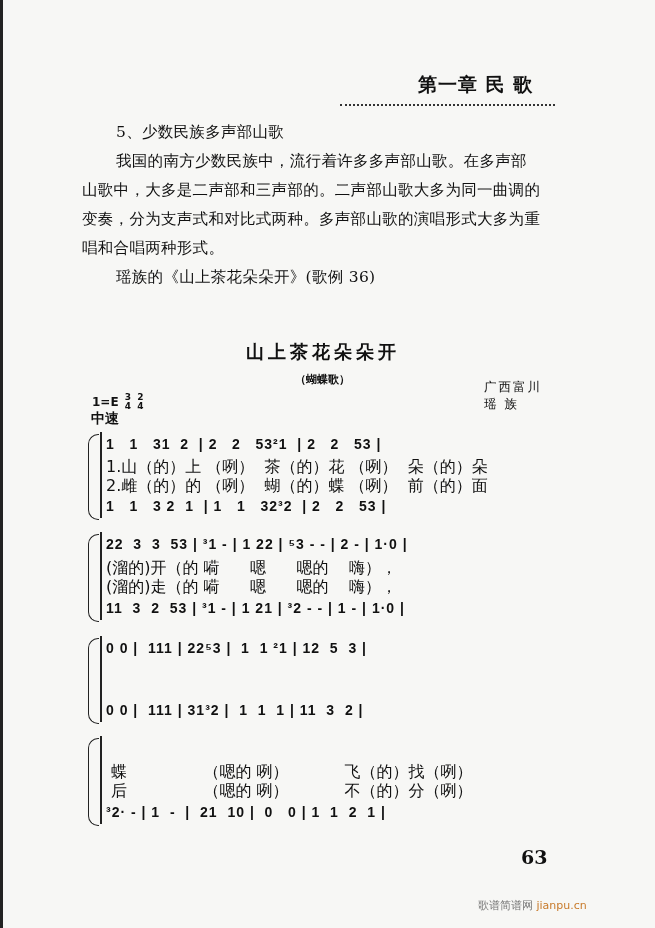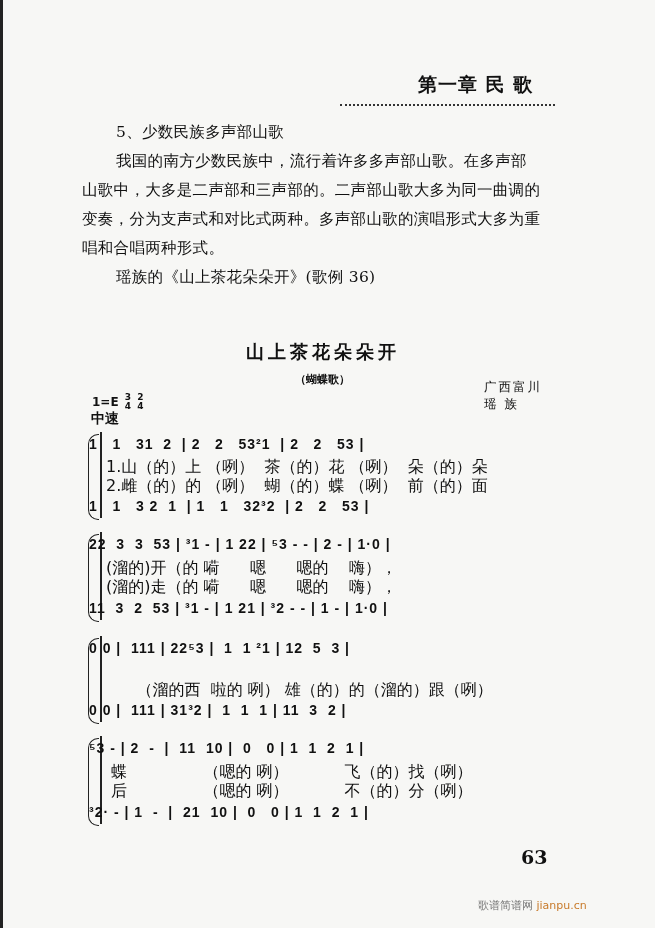--- a/index.html
+++ b/index.html
@@ -11,21 +11,21 @@
   .title{position:absolute;left:246px;top:340px;font-size:18px;font-weight:bold;letter-spacing:4px;}
   .subtitle{position:absolute;left:295px;top:372px;font-size:11px;font-weight:bold;}
   .region{position:absolute;left:484px;top:378px;font-size:12.5px;line-height:17px;text-align:left;letter-spacing:2px;}
   .key{position:absolute;left:92px;top:393px;font-size:12px;font-weight:bold;}
   .key .frac{display:inline-block;text-align:center;font-size:9px;line-height:9px;vertical-align:middle;margin-left:2px;}
   .key .frac span{display:block;}
   .tempo{position:absolute;left:91px;top:410px;font-size:14px;font-weight:bold;}
   .sys{position:absolute;left:88px;width:460px;}
   .brace{position:absolute;left:0;top:4px;width:10px;border:1.5px solid #222;border-right:none;border-radius:10px 0 0 10px;}
   .vbar{position:absolute;left:12px;top:2px;width:1.5px;background:#222;}
-  .row{position:absolute;left:1px;font-size:14px;font-weight:bold;white-space:pre;font-family:"Liberation Sans","DejaVu Sans",sans-serif;letter-spacing:1px;}
+  .row{position:absolute;left:18px;font-size:14px;font-weight:bold;white-space:pre;font-family:"Liberation Sans","DejaVu Sans",sans-serif;letter-spacing:1px;}
   .lyr{position:absolute;left:18px;font-size:16px;white-space:pre;font-family:"DejaVu Sans","Liberation Sans",sans-serif;}
   .pagenum{position:absolute;left:521px;top:846px;font-size:19px;font-weight:bold;font-family:"DejaVu Serif","Liberation Serif",serif;}
   .wm{position:absolute;left:478px;top:898px;font-size:11px;color:#777;}
   .wm .en{color:#c87a2a;}
 </style>
 </head>
 <body>
 
 <div class="leftedge"></div>
 
@@ -67,28 +67,26 @@
   <div class="row" style="top:6px;">22  3  3  53 | ³1 - | 1 22 | ⁵3 - - | 2 - | 1·0 |</div>
   <div class="lyr" style="top:28px;">(溜的)开（的 嗬      嗯      嗯的    嗨），</div>
   <div class="lyr" style="top:47px;">(溜的)走（的 嗬      嗯      嗯的    嗨），</div>
   <div class="row" style="top:70px;">11  3  2  53 | ³1 - | 1 21 | ³2 - - | 1 - | 1·0 |</div>
 </div>
 
 <div class="sys" style="top:634px;height:90px;">
   <div class="brace" style="height:84px;"></div>
   <div class="vbar" style="height:86px;"></div>
   <div class="row" style="top:6px;">0 0 |  111 | 22⁵3 |  1  1 ²1 | 12  5  3 |</div>
-  <div class="lyr" style="top:46px;">      （溜的西  啦的 咧） 雄（的）的（溜的）跟（咧）</div>
   <div class="row" style="top:68px;">0 0 |  111 | 31³2 |  1  1  1 | 11  3  2 |</div>
 </div>
 
 <div class="sys" style="top:734px;height:92px;">
   <div class="brace" style="height:86px;"></div>
   <div class="vbar" style="height:88px;"></div>
-  <div class="row" style="top:6px;">⁵3 - | 2  -  |  11  10 |  0   0 | 1  1  2  1 |</div>
   <div class="lyr" style="top:28px;"> 蝶               （嗯的 咧）           飞（的）找（咧）</div>
   <div class="lyr" style="top:47px;"> 后               （嗯的 咧）           不（的）分（咧）</div>
   <div class="row" style="top:70px;">³2· - | 1  -  |  21  10 |  0   0 | 1  1  2  1 |</div>
 </div>
 
 <div class="pagenum">63</div>
 <div class="wm">
   <span>歌谱简谱网</span>
   <span class="en">jianpu.cn</span>
 </div>

